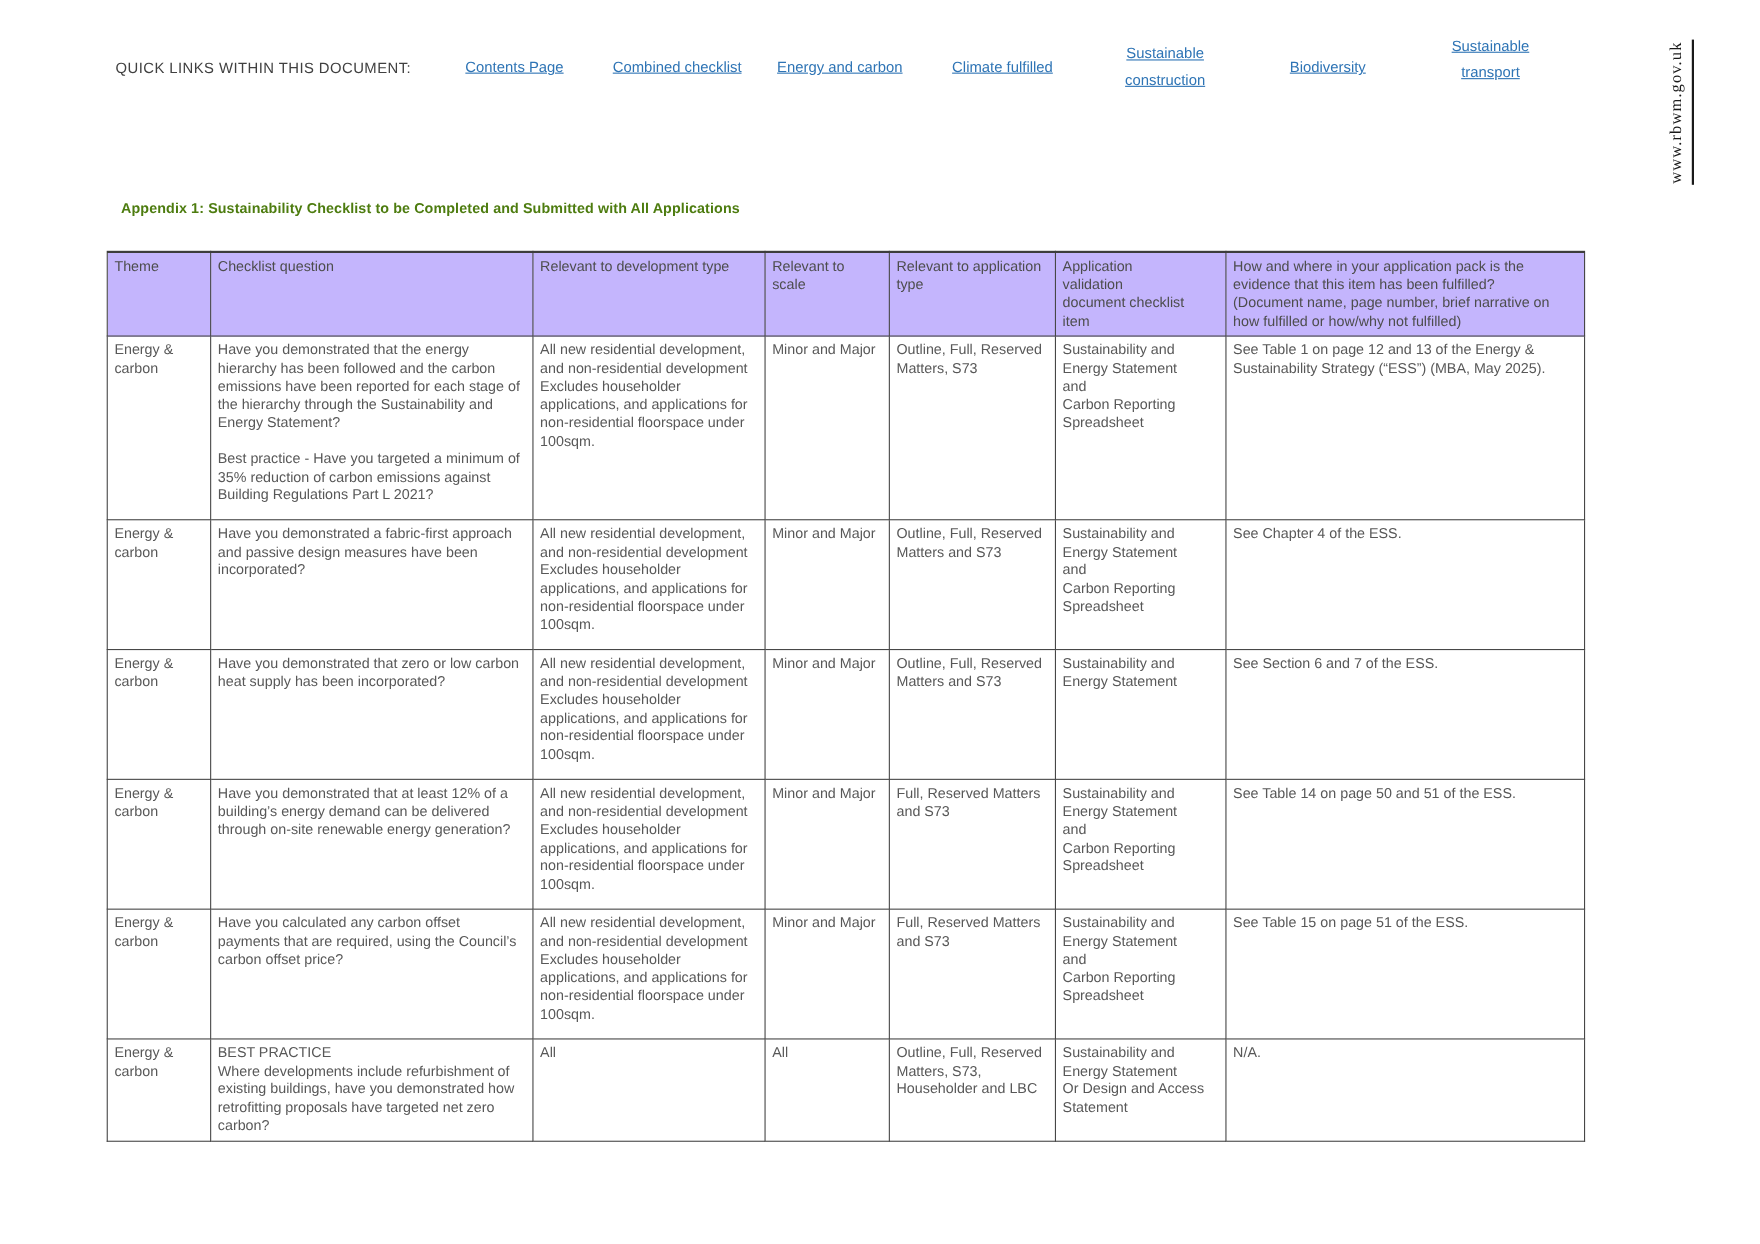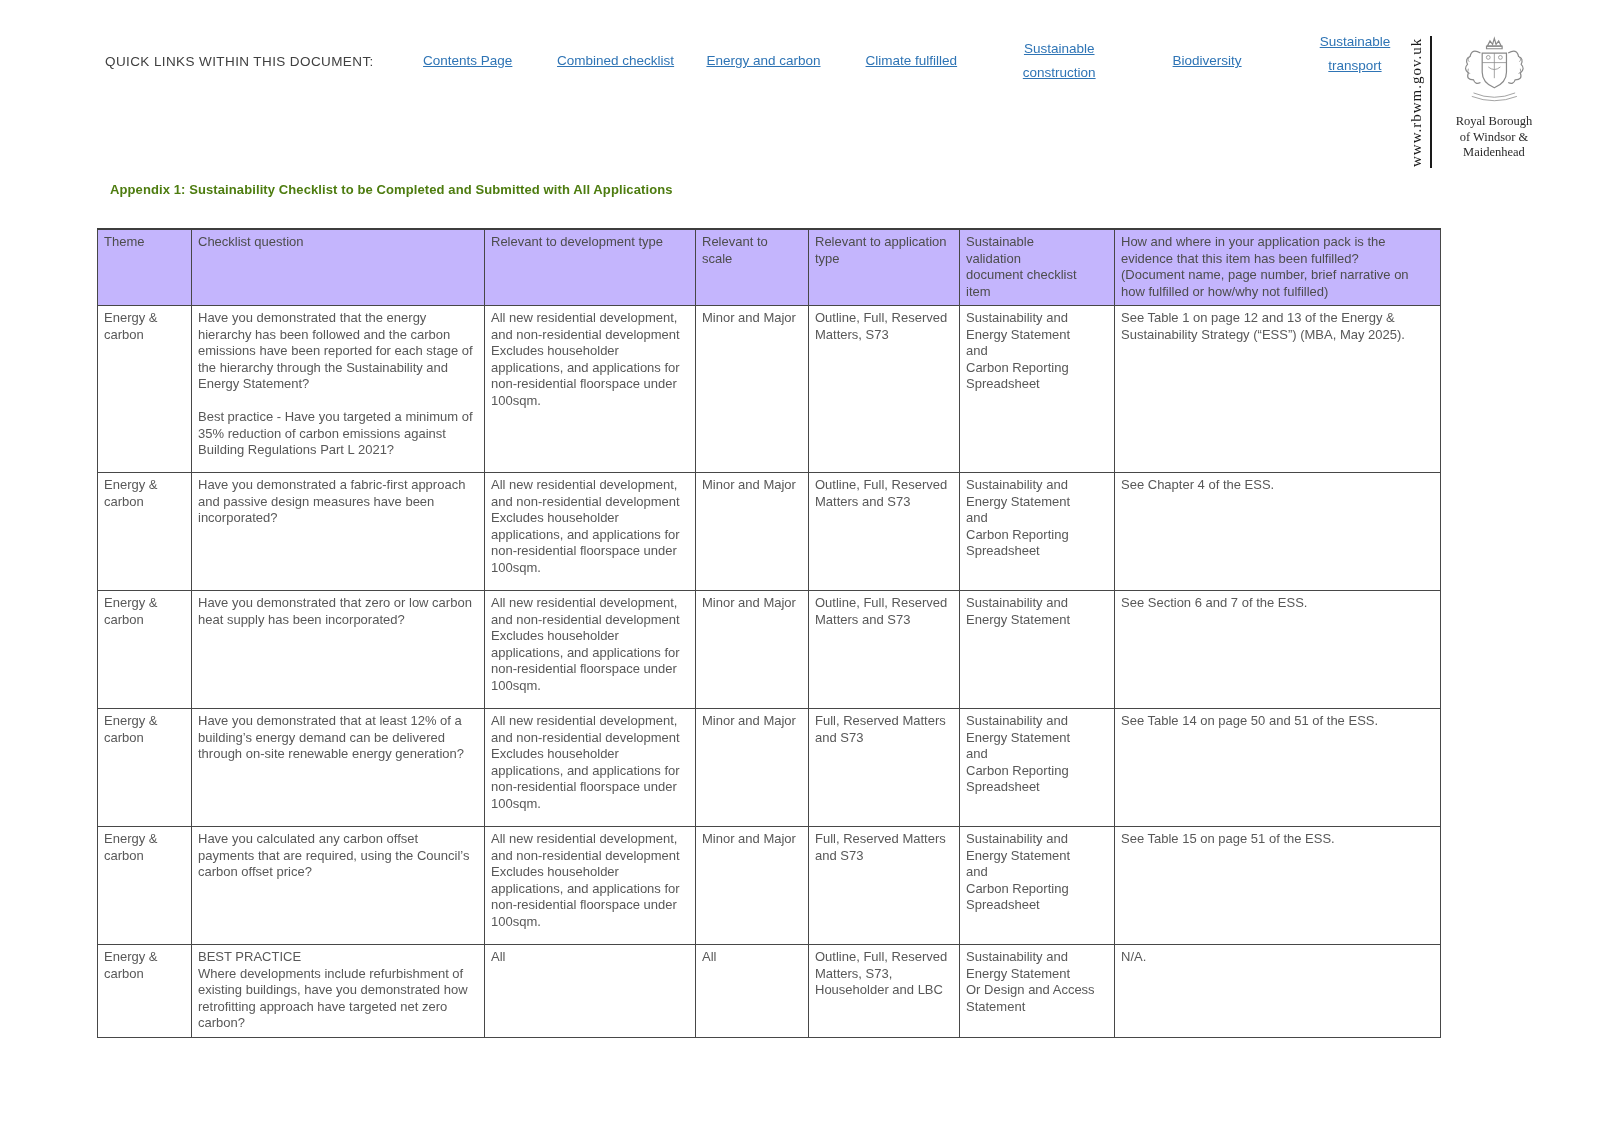--- a/index.html
+++ b/index.html
@@ -90,44 +90,20 @@
     <a href="#" class="qlink">Climate fulfilled</a>
     <a href="#" class="qlink">Sustainable construction</a>
     <a href="#" class="qlink">Biodiversity</a>
     <a href="#" class="qlink raise">Sustainable transport</a>
   </div>
 </div>
 
 <div class="logo">
   <span class="logo-site">www.rbwm.gov.uk</span>
   <div class="logo-bar"></div>
-  <div class="logo-right">
-    <svg class="logo-crest" viewBox="0 0 100 90" fill="none" stroke="#8a8a8a" stroke-width="1.4">
-
-      <path d="M42 14 l3 -6 3 4 2 -7 2 7 3 -4 3 6 z"></path>
-      <path d="M41 14 h18 v3 h-18 z"></path>
-
-      <path d="M36 22 h28 v22 q0 12 -14 18 q-14 -6 -14 -18 z"></path>
-      <path d="M36 33 h28 M50 22 v29" stroke-width="0.9"></path>
-      <circle cx="43" cy="27" r="2.2" stroke-width="0.9"></circle>
-      <circle cx="57" cy="27" r="2.2" stroke-width="0.9"></circle>
-      <path d="M43 38 q7 6 14 0" stroke-width="0.9"></path>
-
-      <path d="M34 22 q-10 -6 -12 4 q-6 2 -3 9 q-5 5 1 10 q-3 8 6 8 q2 6 8 3"></path>
-      <path d="M22 26 q-4 3 -1 6 M20 40 q-2 4 2 6" stroke-width="0.9"></path>
-
-      <path d="M66 22 q10 -6 12 4 q6 2 3 9 q5 5 -1 10 q3 8 -6 8 q-2 6 -8 3"></path>
-      <path d="M78 26 q4 3 1 6 M80 40 q2 4 -2 6" stroke-width="0.9"></path>
-
-      <path d="M26 68 q24 10 48 0 M24 72 q26 10 52 0" stroke-width="0.9"></path>
-    </svg>
-    <div class="logo-org">Royal Borough
-of Windsor &amp;
-Maidenhead</div>
-  </div>
 </div>
 
 <h1 class="page-title">Appendix 1: Sustainability Checklist to be Completed and Submitted with All Applications</h1>
 
 <table class="checklist-table">
   <colgroup>
     <col style="width:94px">
       <col style="width:293px">
       <col style="width:211px">
     <col style="width:113px">
@@ -135,21 +111,21 @@
       <col style="width:155px">
     <col style="width:326px">
   </colgroup>
   <thead>
     <tr>
       <th>Theme</th>
       <th>Checklist question</th>
       <th>Relevant to development type</th>
       <th>Relevant to scale</th>
       <th>Relevant to application type</th>
-      <th>Sustainable
+      <th>Application
 validation
 document checklist
 item</th>
       <th>How and where in your application pack is the evidence that this item has been fulfilled?
 (Document name, page number, brief narrative on how fulfilled or how/why not fulfilled)</th>
     </tr>
   </thead>
   <tbody>
     <tr class="row-tall-1">
       <td>Energy &amp; carbon</td>
@@ -207,21 +183,21 @@
       <td>Minor and Major</td>
       <td>Full, Reserved Matters and S73</td>
       <td class="cell-validation">Sustainability and Energy Statement
 and
 Carbon Reporting Spreadsheet</td>
       <td class="cell-evidence">See Table 15 on page 51 of the ESS.</td>
     </tr>
     <tr class="row-last">
       <td>Energy &amp; carbon</td>
       <td>BEST PRACTICE
-Where developments include refurbishment of existing buildings, have you demonstrated how retrofitting approach have targeted net zero carbon?</td>
+Where developments include refurbishment of existing buildings, have you demonstrated how retrofitting proposals have targeted net zero carbon?</td>
       <td>All</td>
       <td>All</td>
       <td>Outline, Full, Reserved Matters, S73, Householder and LBC</td>
       <td class="cell-validation">Sustainability and Energy Statement
 Or Design and Access Statement</td>
       <td class="cell-evidence">N/A.</td>
     </tr>
   </tbody>
 </table>
 

